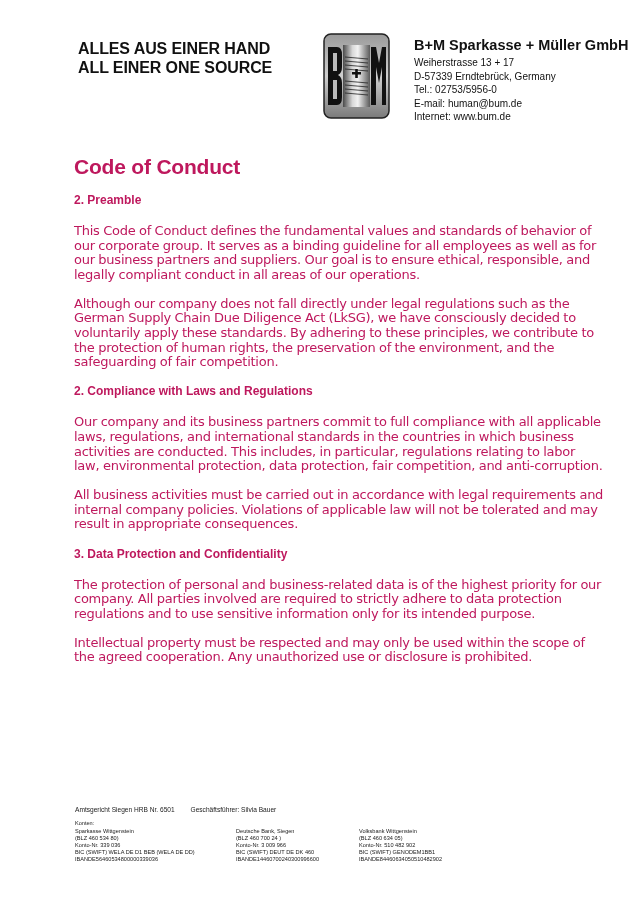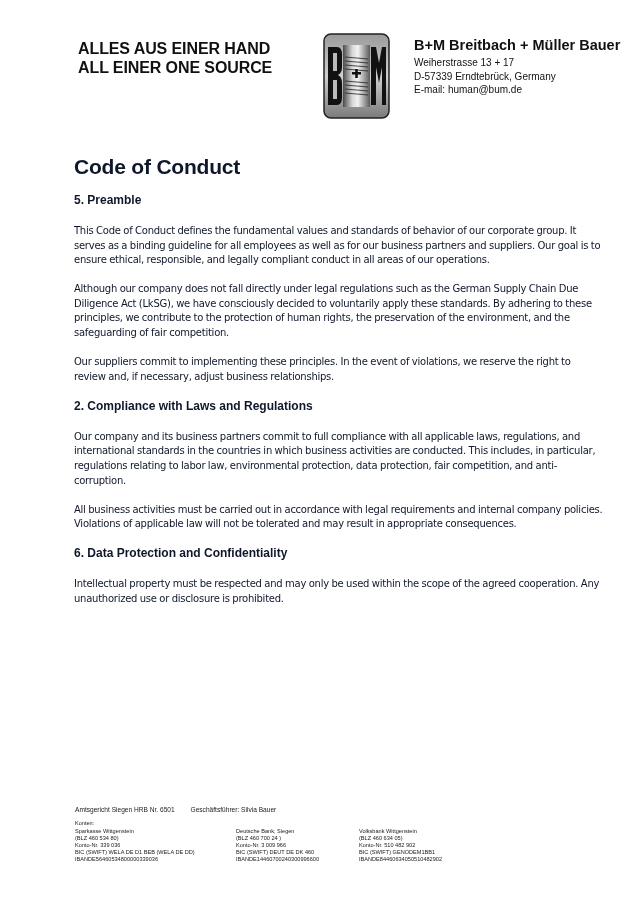--- a/index.html
+++ b/index.html
@@ -7,24 +7,24 @@
     .page { position: absolute; left: 0; top: 0; width: 539px; height: 910px; background: #fff; margin-left: 14px; }
 
     
     .slogan { position: absolute; left: 64px; top: 39px; font-family: "Liberation Sans", sans-serif; font-weight: bold; font-size: 16px; line-height: 19px; color: #111; letter-spacing: -0.1px; }
     .logo { position: absolute; left: 309px; top: 33px; width: 67px; height: 86px; }
     .company { position: absolute; left: 400px; top: 37px; font-family: "Liberation Sans", sans-serif; color: #111; }
     .company-name { font-weight: bold; font-size: 14.5px; line-height: 17px; margin-bottom: 2px; white-space: nowrap; }
     .company-line { font-size: 10px; line-height: 13.6px; white-space: nowrap; }
 
     
-    .content { position: absolute; left: 60px; top: 154px; width: 530px; font-family: "DejaVu Sans", sans-serif; color: #0f172a; }
+    .content { position: absolute; left: 60px; top: 154px; width: 530px; font-family: "DejaVu Sans", sans-serif; color: #be185d; }
     .doc-title { font-family: "Liberation Sans", sans-serif; font-weight: bold; font-size: 21px; line-height: 25px; margin: 0 0 14px 0; letter-spacing: -0.2px; }
     .section-heading { font-family: "Liberation Sans", sans-serif; font-weight: bold; font-size: 12px; line-height: 14px; margin: 0 0 17px 0; }
-    .para { font-size: 10px; line-height: 14.6px; margin: 0 0 14.5px 0; letter-spacing: -0.25px; word-spacing: -0.3px; }
+    .para { font-size: 13px; line-height: 14.6px; margin: 0 0 14.5px 0; letter-spacing: -0.25px; word-spacing: -0.3px; }
     .section { margin-bottom: 4px; }
 
     
     .footer { position: absolute; left: 61px; top: 806px; font-family: "Liberation Sans", sans-serif; color: #222; font-size: 5.6px; line-height: 7px; }
     .footer-top { font-size: 6.6px; margin-bottom: 7px; white-space: nowrap; }
     .footer-top span + span { margin-left: 14px; }
     .accounts-label { margin-bottom: 1px; }
     .banks { position: relative; height: 40px; }
     .bank { position: absolute; top: 0; white-space: nowrap; }
     .bank-1 { left: 0; }
@@ -76,44 +76,46 @@
           <line x1="22" y1="52" x2="45" y2="54"></line>
         <line x1="22" y1="56" x2="45" y2="58"></line>
           <line x1="22" y1="60" x2="45" y2="62"></line>
       </g>
       <rect x="29" y="39" width="9" height="2.5" fill="#111"></rect>
       <rect x="32.2" y="36" width="2.6" height="9" fill="#111"></rect>
     </svg>
   </div>
 
   <div class="company">
-    <div class="company-name">B+M Breitbach + Müller Bauer</div>
+    <div class="company-name">B+M Sparkasse + Müller GmbH</div>
     <div class="company-line">Weiherstrasse 13 + 17</div>
     <div class="company-line">D-57339 Erndtebrück, Germany</div>
+    <div class="company-line">Tel.: 02753/5956-0</div>
     <div class="company-line">E-mail: human@bum.de</div>
+    <div class="company-line">Internet: www.bum.de</div>
   </div>
 
   <div class="content">
     <h1 class="doc-title">Code of Conduct</h1>
 
     <div class="section">
-      <div class="section-heading">5. Preamble</div>
+      <div class="section-heading">2. Preamble</div>
       <p class="para">This Code of Conduct defines the fundamental values and standards of behavior of our corporate group. It serves as a binding guideline for all employees as well as for our business partners and suppliers. Our goal is to ensure ethical, responsible, and legally compliant conduct in all areas of our operations.</p>
       <p class="para">Although our company does not fall directly under legal regulations such as the German Supply Chain Due Diligence Act (LkSG), we have consciously decided to voluntarily apply these standards. By adhering to these principles, we contribute to the protection of human rights, the preservation of the environment, and the safeguarding of fair competition.</p>
-      <p class="para">Our suppliers commit to implementing these principles. In the event of violations, we reserve the right to review and, if necessary, adjust business relationships.</p>
     </div>
 
     <div class="section">
       <div class="section-heading">2. Compliance with Laws and Regulations</div>
       <p class="para">Our company and its business partners commit to full compliance with all applicable laws, regulations, and international standards in the countries in which business activities are conducted. This includes, in particular, regulations relating to labor law, environmental protection, data protection, fair competition, and anti-corruption.</p>
       <p class="para">All business activities must be carried out in accordance with legal requirements and internal company policies. Violations of applicable law will not be tolerated and may result in appropriate consequences.</p>
     </div>
 
     <div class="section">
-      <div class="section-heading">6. Data Protection and Confidentiality</div>
+      <div class="section-heading">3. Data Protection and Confidentiality</div>
+      <p class="para">The protection of personal and business-related data is of the highest priority for our company. All parties involved are required to strictly adhere to data protection regulations and to use sensitive information only for its intended purpose.</p>
       <p class="para">Intellectual property must be respected and may only be used within the scope of the agreed cooperation. Any unauthorized use or disclosure is prohibited.</p>
     </div>
   </div>
 
   <div class="footer">
     <div class="footer-top">
       <span>Amtsgericht Siegen HRB Nr. 6501</span>
       <span>Geschäftsführer: Silvia Bauer</span>
     </div>
     <div class="accounts-label">Konten:</div>

